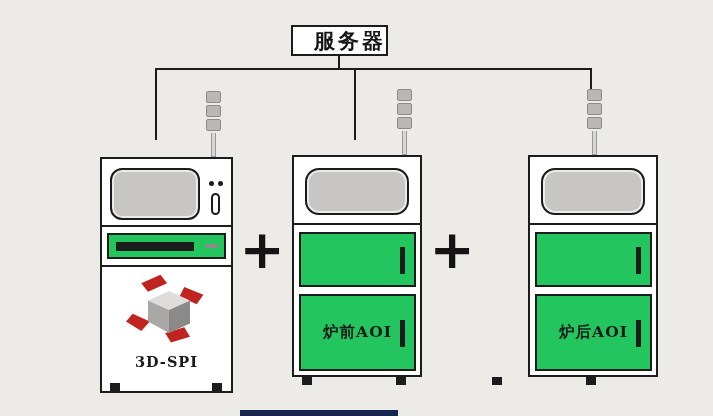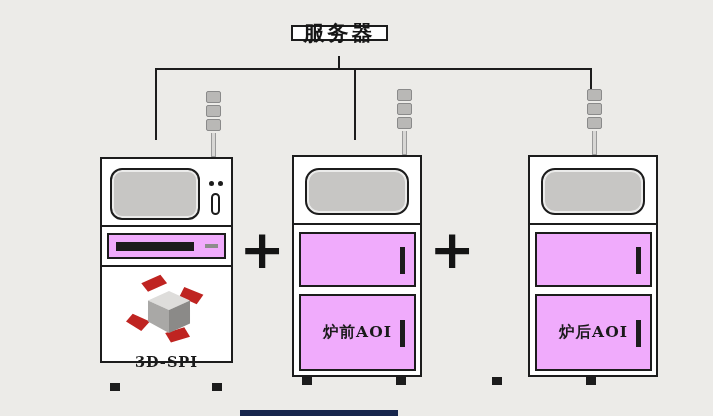--- a/index.html
+++ b/index.html
@@ -12,38 +12,38 @@
   *{box-sizing:border-box;margin:0;padding:0;}
   body{background:#ddd;}
   .scene{
     position:relative;width:713px;height:416px;background:var(--bg);
     overflow:hidden;font-family:"DejaVu Serif","Liberation Serif",serif;color:#161616;
   }
   
   .cline{position:absolute;background:var(--line);}
   
   .server-box{
-    position:absolute;left:291px;top:25px;width:97px;height:16px;
+    position:absolute;left:291px;top:25px;width:97px;height:31px;
     background:#fff;border:2px solid var(--line);
-    display:flex;align-items:center;justify-content:center;
+    display:flex;align-items:center;justify-content:flex-end;
     font-size:21px;letter-spacing:3px;font-weight:600;
   }
   
   .tower{position:absolute;width:15px;}
   .tseg{height:12px;background:#b9b8b6;border:1px solid #8a8a8a;border-radius:2px;margin-bottom:2px;}
   .tpole{width:5px;height:24px;margin:0 auto;background:#d8d7d5;border:1px solid #9a9a9a;border-top:none;}
   
   .machine{position:absolute;}
   .cab{position:absolute;left:0;top:0;background:#fff;border:2px solid var(--line);}
   .screen{
     position:absolute;background:var(--screen);border:2px solid var(--line);
     border-radius:12px;box-shadow:inset 0 0 0 2px rgba(255,255,255,.65);
   }
   .divider{position:absolute;left:0;width:100%;height:2px;background:var(--line);}
-  .panel{position:absolute;background:#f0abfc;border:2px solid var(--line);text-decoration:underline;}
+  .panel{position:absolute;background:#22c55e;border:2px solid var(--line);text-decoration:underline;}
   .slot-h{position:absolute;background:var(--line);}
   .slot-v{position:absolute;width:5px;height:27px;background:var(--line);}
   .dot{position:absolute;width:5px;height:5px;border-radius:50%;background:var(--line);}
   .pill{position:absolute;width:9px;height:22px;border:2px solid var(--line);border-radius:5px;background:#fff;}
   .dash{position:absolute;background:#8c8c8c;}
   .foot{position:absolute;width:10px;height:8px;background:var(--line);}
   .mlabel{
     position:absolute;left:0;width:100%;text-align:center;
     font-size:15px;letter-spacing:1px;font-weight:600;color:#1a1a1a;
   }
@@ -88,21 +88,21 @@
     <div class="tpole"></div>
   </div>
   <div class="tower" style="left:587px;top:89px;">
     <div class="tseg"></div>
     <div class="tseg"></div>
     <div class="tseg"></div>
     <div class="tpole"></div>
   </div>
 
   <div class="machine" style="left:100px;top:157px;width:133px;height:236px;">
-    <div class="cab" style="width:133px;height:206px;">
+    <div class="cab" style="width:133px;height:236px;">
       <div class="screen" style="left:8px;top:9px;width:90px;height:52px;"></div>
       <div class="dot" style="left:107px;top:22px;"></div>
       <div class="dot" style="left:116px;top:22px;"></div>
       <div class="pill" style="left:109px;top:34px;"></div>
       <div class="divider" style="top:66px;"></div>
       <div class="panel" style="left:5px;top:74px;width:119px;height:26px;">
         <div class="slot-h" style="left:7px;top:7px;width:78px;height:9px;"></div>
         <div class="dash" style="left:96px;top:9px;width:13px;height:4px;"></div>
       </div>
       <div class="divider" style="top:106px;"></div>

